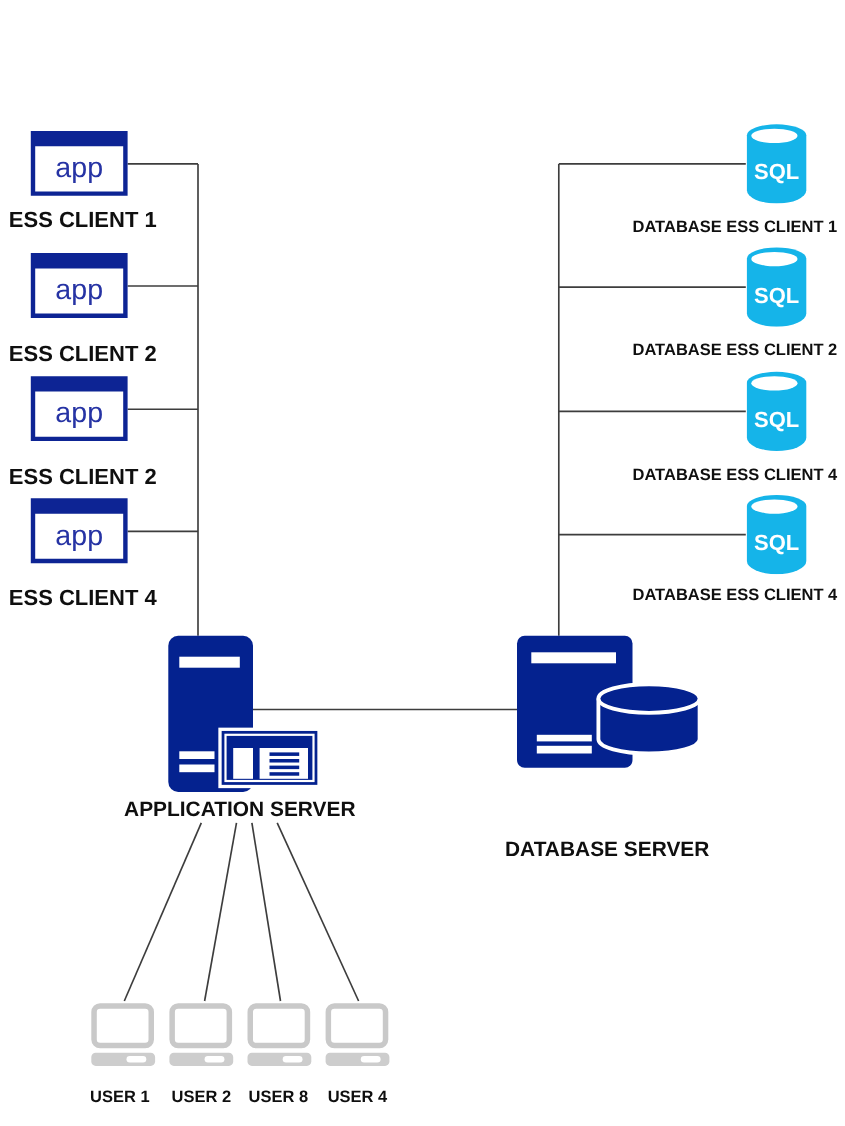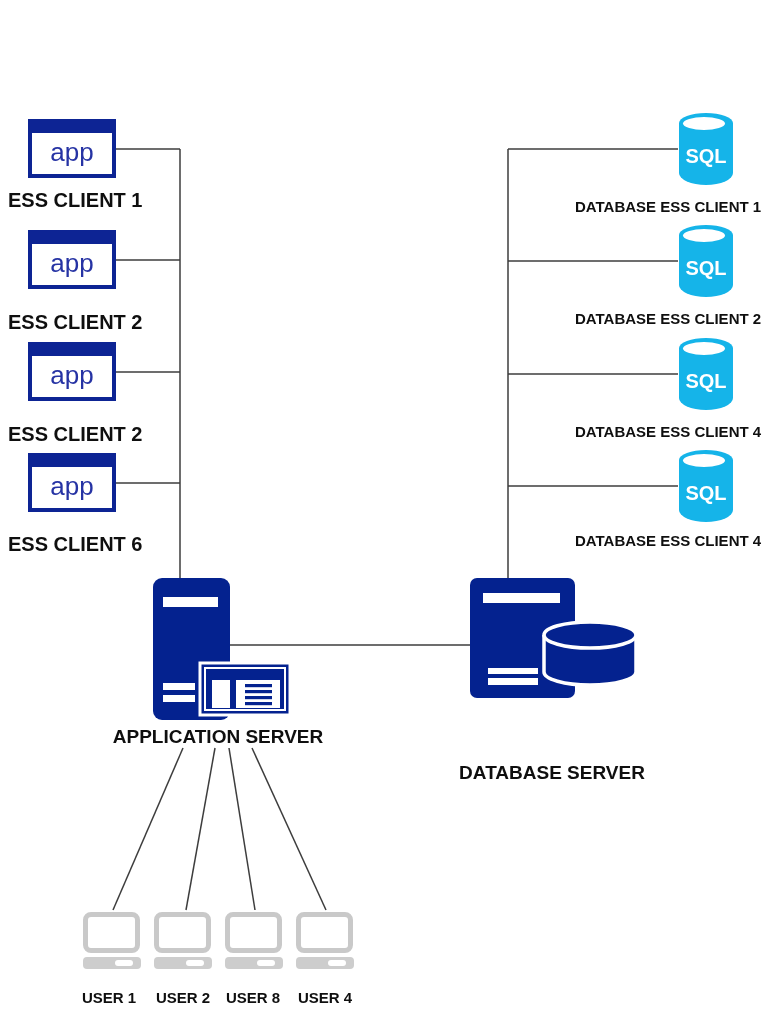--- a/index.html
+++ b/index.html
@@ -90,21 +90,21 @@
   <div class="app-icon" style="top:342px">
     <span class="app-text">app</span>
   </div>
   <div class="app-icon" style="top:453px">
     <span class="app-text">app</span>
   </div>
 
   <div class="lbl client-lbl" style="top:189px">ESS CLIENT 1</div>
   <div class="lbl client-lbl" style="top:311px">ESS CLIENT 2</div>
   <div class="lbl client-lbl" style="top:423px">ESS CLIENT 2</div>
-  <div class="lbl client-lbl" style="top:533px">ESS CLIENT 6</div>
+  <div class="lbl client-lbl" style="top:533px">ESS CLIENT 4</div>
 
   <svg class="sql-icon" style="top:111px" width="56" height="74" viewBox="0 0 56 74">
     <path d="M1,12 v50 a27,12 0 0 0 54,0 v-50 a27,10 0 0 0 -54,0 z" fill="#15b4e9"></path>
     <ellipse cx="26" cy="12.5" rx="21" ry="6.5" fill="#ffffff"></ellipse>
     <text class="sql-text" x="28" y="52" text-anchor="middle">SQL</text>
   </svg>
   <svg class="sql-icon" style="top:223px" width="56" height="74" viewBox="0 0 56 74">
     <path d="M1,12 v50 a27,12 0 0 0 54,0 v-50 a27,10 0 0 0 -54,0 z" fill="#15b4e9"></path>
     <ellipse cx="26" cy="12.5" rx="21" ry="6.5" fill="#ffffff"></ellipse>
     <text class="sql-text" x="28" y="52" text-anchor="middle">SQL</text>

